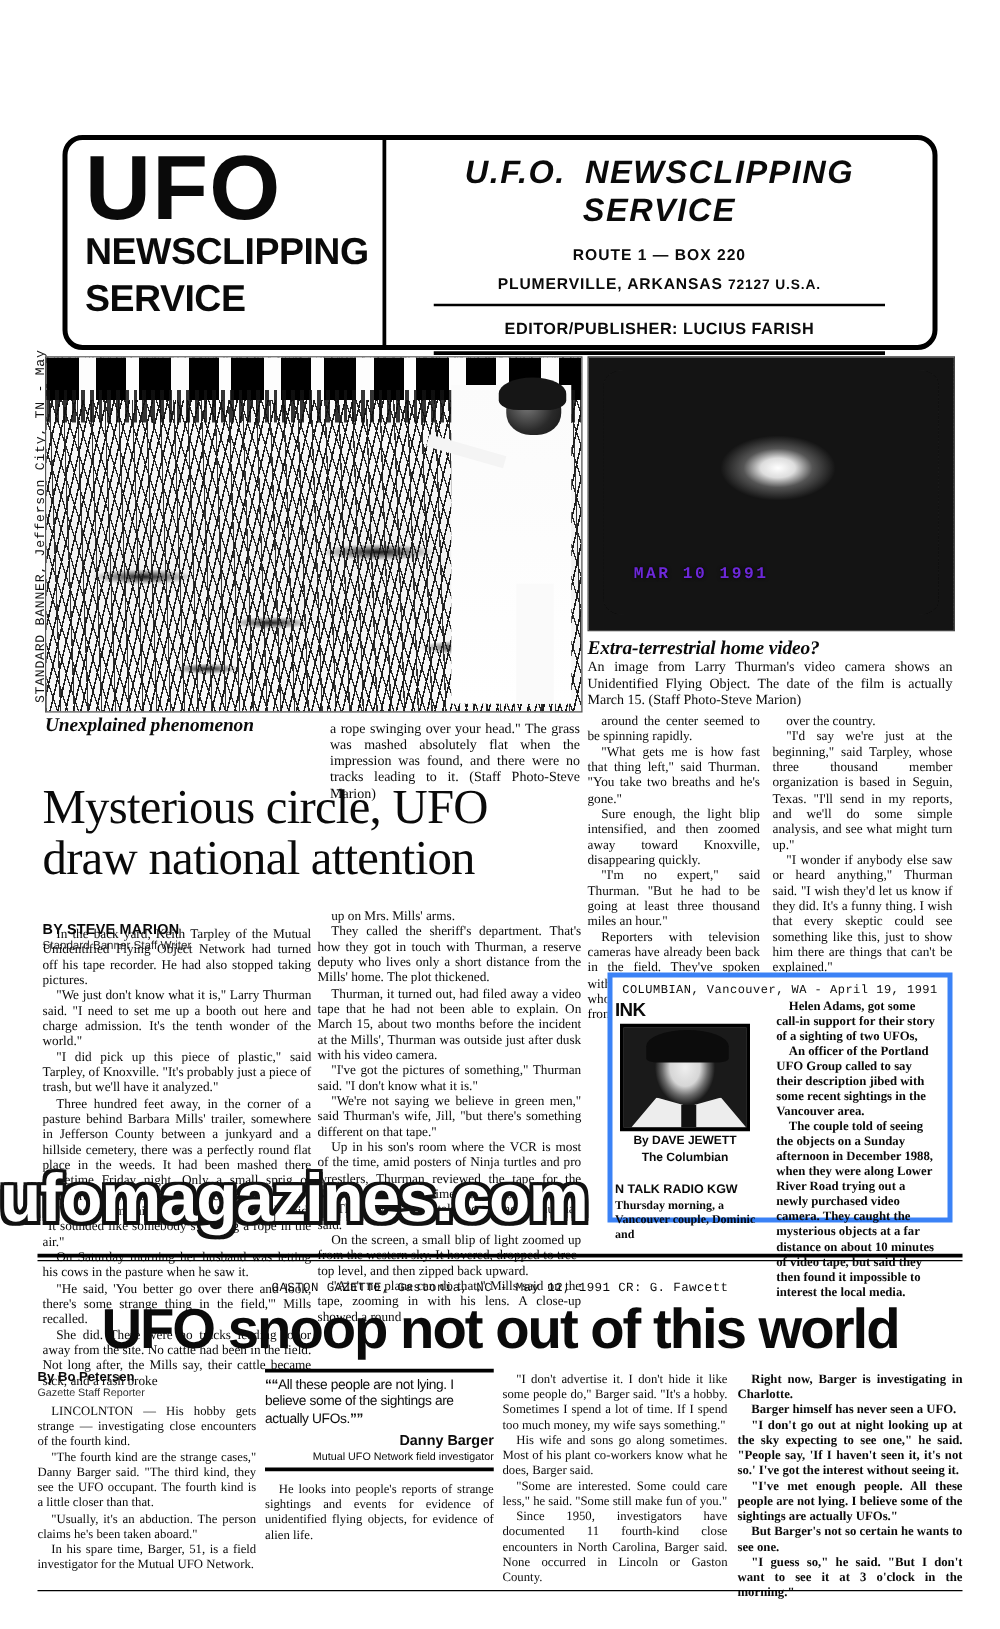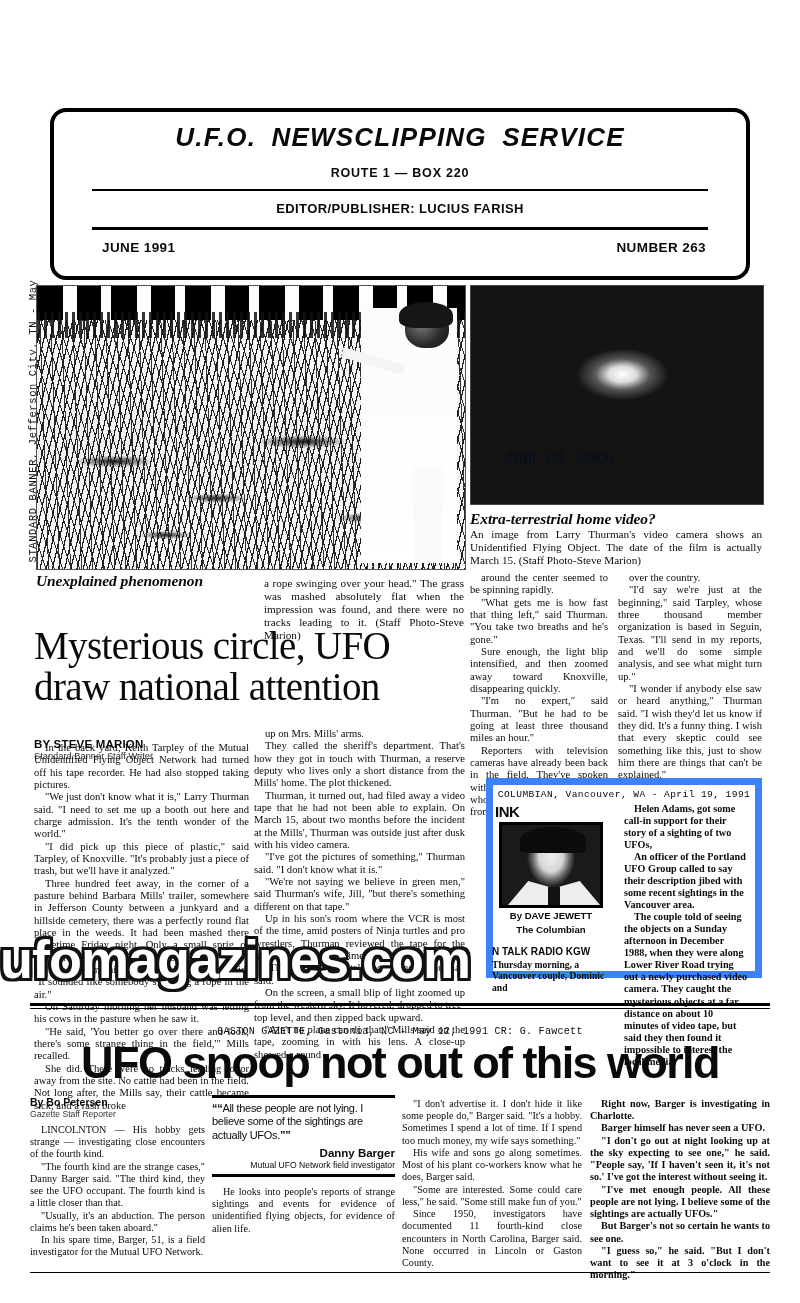--- a/index.html
+++ b/index.html
@@ -117,21 +117,21 @@
       linear-gradient(#0b0b0b,#171717 45%,#050505);
   }
   .tv-inner{
     position:absolute;left:12px;top:10px;right:12px;bottom:12px;
     border-radius:16px/12px;overflow:hidden;
     background:#090909;
   }
   .tv-overlay{
     position:absolute;left:36px;bottom:38px;
     font-family:"Liberation Mono",monospace;font-weight:bold;font-size:13px;
-    color:#0f172a;letter-spacing:2px;text-shadow:0 0 3px #000;
+    color:#6d28d9;letter-spacing:2px;text-shadow:0 0 3px #000;
   }
 
   
   .cap-head{
     font-family:"Liberation Serif",serif;font-weight:bold;font-style:italic;
     font-size:15.5px;letter-spacing:-0.1px;
   }
   .cap-body{font-size:11.2px;line-height:1.16;text-align:justify;}
 
   .cap-field{position:absolute;left:36px;top:572px;width:222px;}
@@ -156,21 +156,21 @@
   .col p{margin:0;text-indent:11px;}
   .col p:first-child{text-indent:11px;}
 
   .c1{left:34px;top:742px;width:215px;}
   .c2{left:254px;top:728px;width:211px;}
   .c3{left:470px;top:572px;width:138px;}
   .c4{left:618px;top:572px;width:144px;}
 
   
   .colbox{position:absolute;left:486px;top:778px;width:276px;height:200px;
-          border:7px solid #3b82f6;box-sizing:border-box;background:#fff;}
+          border:4px solid #3b82f6;box-sizing:border-box;background:#fff;}
   .colbox-src{
     font-family:"Liberation Mono",monospace;font-size:9.6px;letter-spacing:0.4px;
     text-align:center;padding:4px 0 3px;
   }
   .colbox-inner{display:flex;padding:0 6px;}
   .colbox-left{width:118px;position:relative;}
   .ink-logo{
     font-family:"Liberation Sans",sans-serif;font-weight:bold;font-size:15px;
     letter-spacing:-0.5px;margin-left:-4px;
   }
@@ -258,23 +258,32 @@
       -3px -3px 0 #111,3px -3px 0 #111,-3px 3px 0 #111,3px 3px 0 #111,
       0 -3px 0 #111,0 3px 0 #111,-3px 0 0 #111,3px 0 0 #111;
   }
 </style>
 </head>
 <body>
 
 <div class="page">
 
   <div class="masthead">
+    <div class="mh-left">
+      <div class="mh-ufo">UFO</div>
+      <div class="mh-ncs">NEWSCLIPPING</div>
+      <div class="mh-ncs">SERVICE</div>
+    </div>
     <div class="mh-right">
       <div class="mh-title">U.F.O.  NEWSCLIPPING  SERVICE</div>
       <div class="mh-route">ROUTE 1 — BOX 220</div>
+      <div class="mh-city">
+        <span>PLUMERVILLE, ARKANSAS</span>
+        <span class="sm">72127 U.S.A.</span>
+      </div>
       <div class="mh-rule"></div>
       <div class="mh-editor">EDITOR/PUBLISHER:  LUCIUS FARISH</div>
       <div class="mh-rule2"></div>
       <div class="mh-foot">
         <span>JUNE 1991</span>
         <span>NUMBER 263</span>
       </div>
     </div>
   </div>
 

